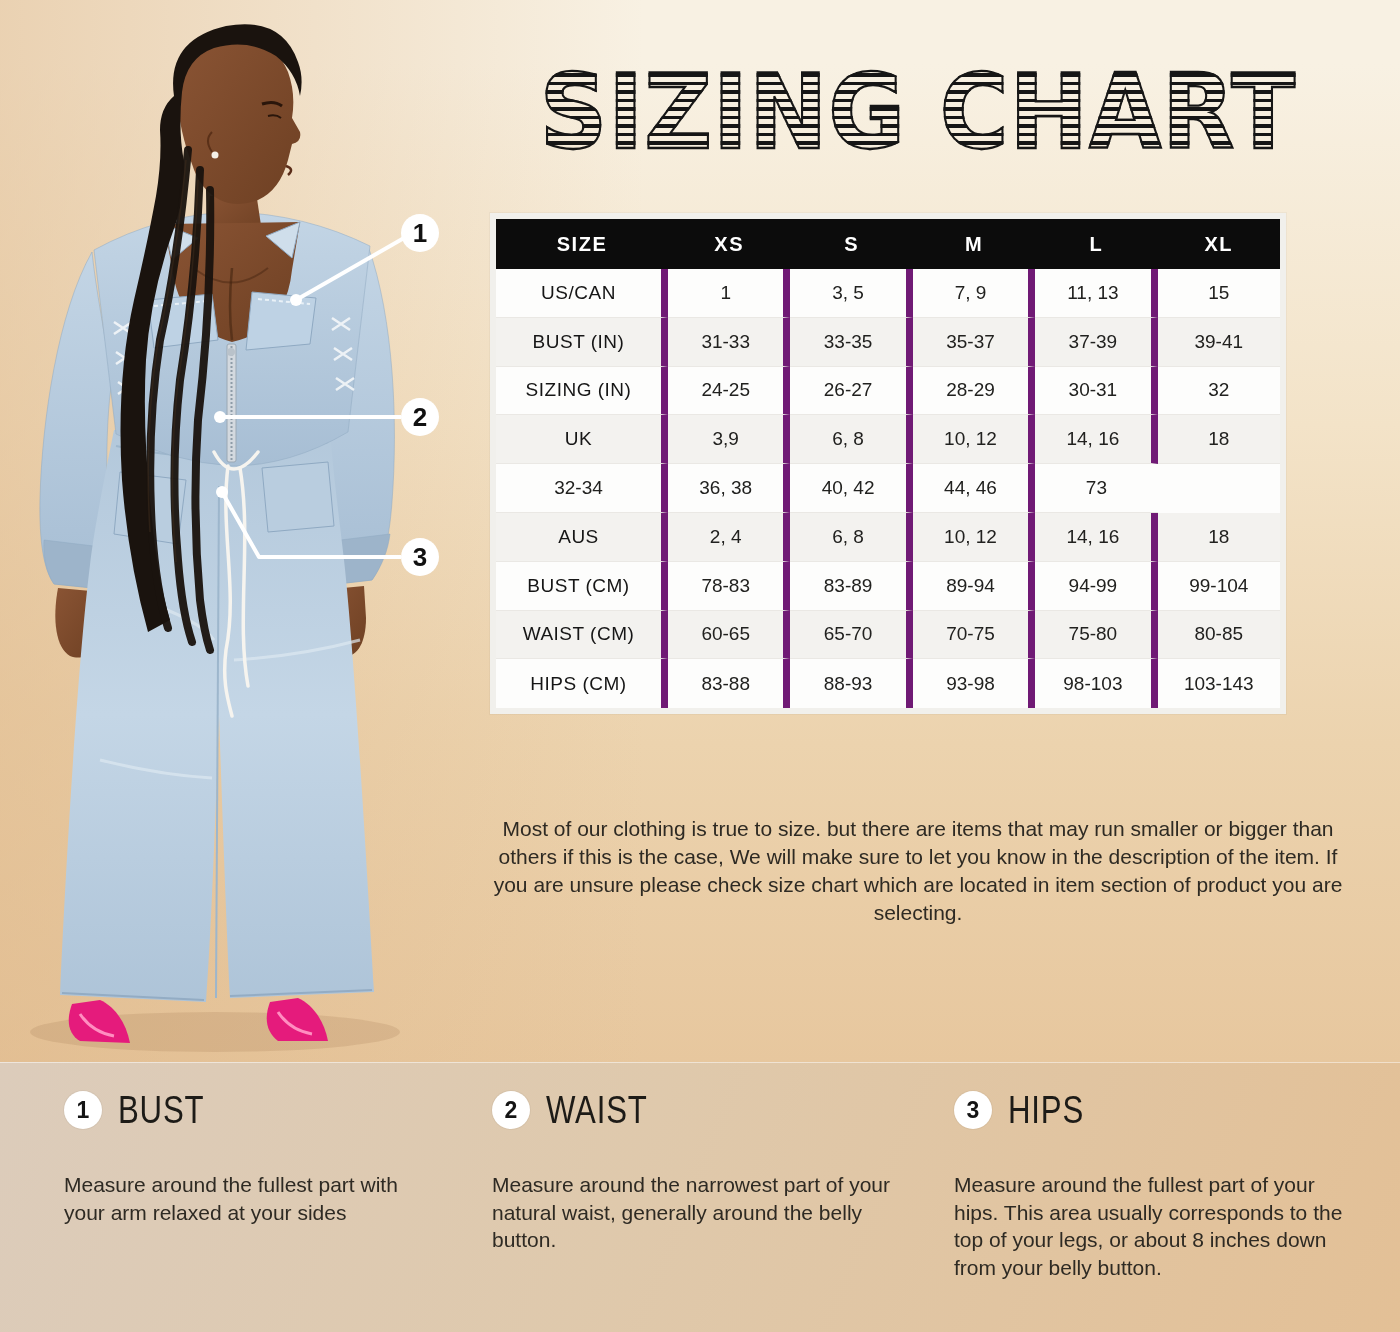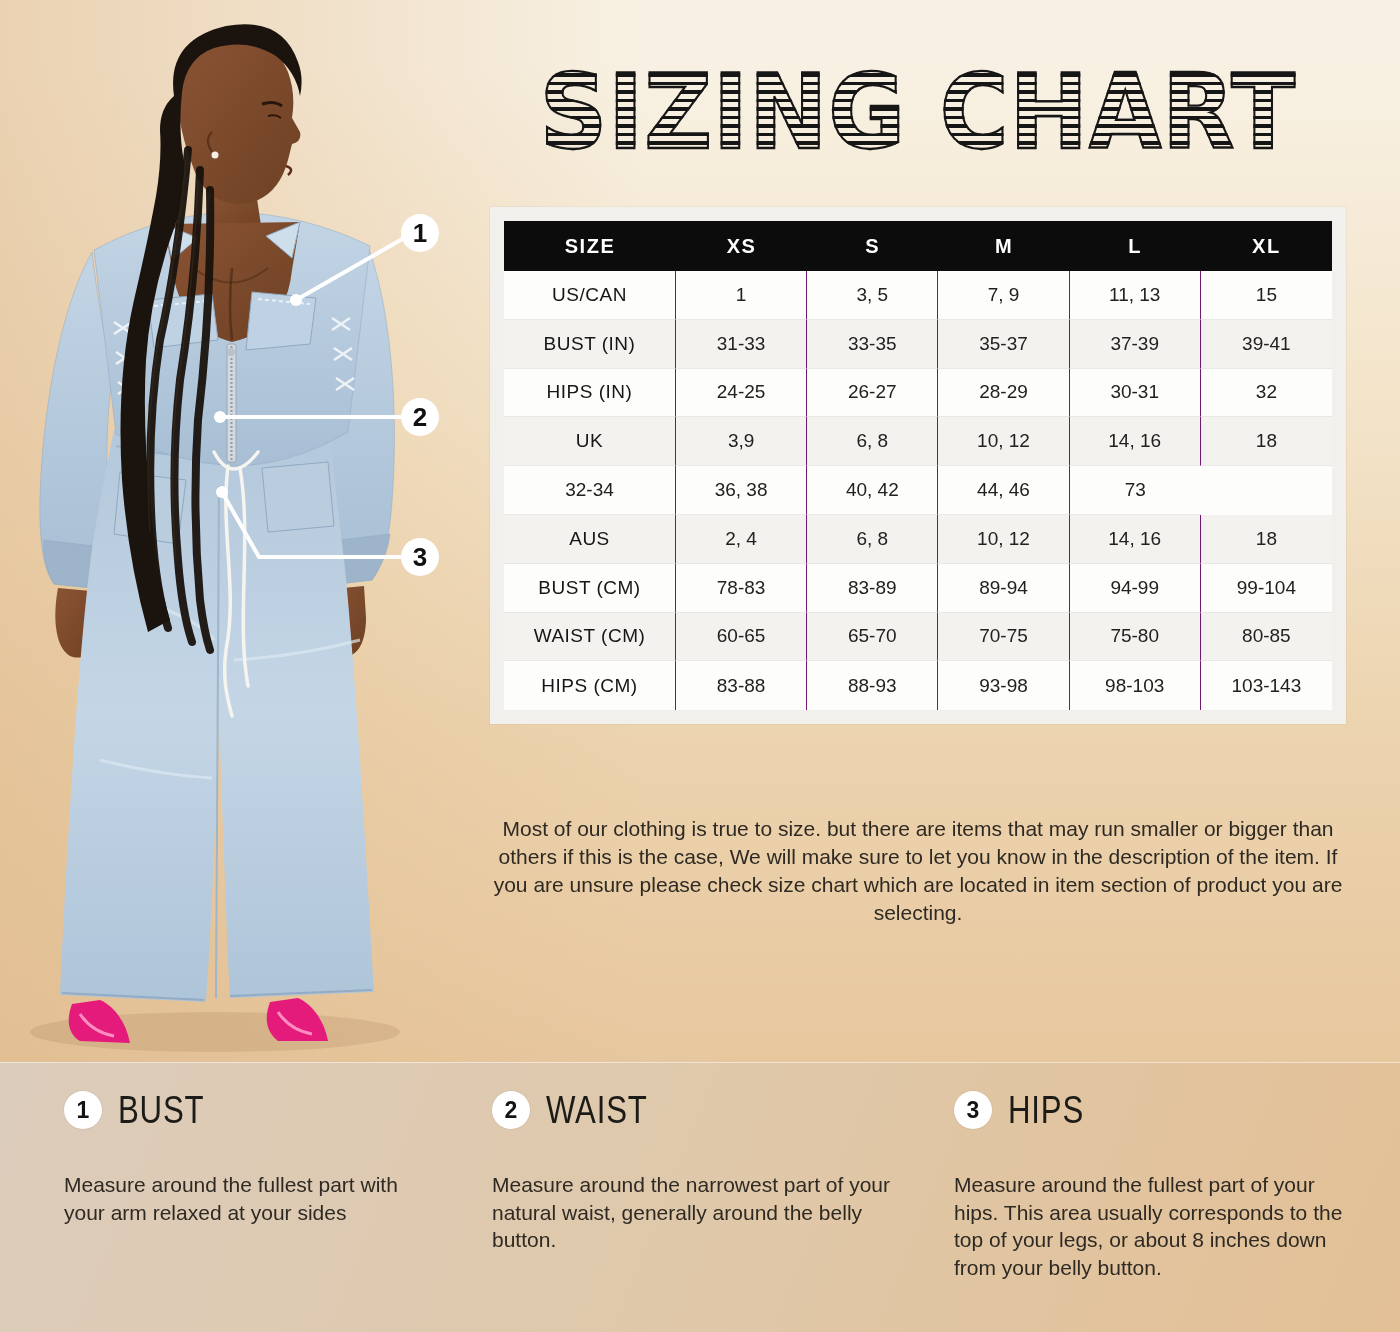--- a/index.html
+++ b/index.html
@@ -39,42 +39,42 @@
     background: repeating-linear-gradient(to bottom, #161616 0px, #161616 3px, rgba(0,0,0,0) 3px, rgba(0,0,0,0) 7.5px);
     -webkit-background-clip:text;
     background-clip:text;
     color:transparent;
     -webkit-text-stroke:2px #161616;
     white-space:nowrap;
   }
 
   
   .size-table {
-    position:absolute; top:207px; left:2px; width:856px;
+    position:absolute; top:213px; left:2px; width:796px;
     background:#f1f0ec;
-    padding:14px;
+    padding:6px;
     box-shadow:0 0 0 1px rgba(0,0,0,.03);
   }
   .tbl-header {
     display:grid; grid-template-columns:172px repeat(5,1fr);
     background:#0c0c0c; color:#fff; height:50px;
   }
   .tbl-header .cell {
     display:flex; align-items:center; justify-content:center;
     font-size:20px; font-weight:bold; letter-spacing:1.5px;
   }
   .tbl-row {
     display:grid; grid-template-columns:172px repeat(5,1fr);
     height:48.8px; background:#fdfdfc;
   }
   .tbl-row:nth-child(odd) { background:#f3f2ef; }
   .tbl-row .cell {
     display:flex; align-items:center; justify-content:center;
     font-size:19px; color:#21211f;
-    border-right:1px solid #701a75;
+    border-right:7px solid #701a75;
     border-bottom:1px solid #eae8e4;
   }
   .tbl-row .cell:last-child { border-right:none; }
   .tbl-row:last-child .cell { border-bottom:none; }
   .tbl-row .cell.row-label { letter-spacing:.5px; color:#161616; }
 
   
   .notes {
     position:absolute; top:815px; left:0; width:860px;
     text-align:center; font-size:21px; line-height:1.34; color:#2e2a23;
@@ -251,21 +251,21 @@
         </div>
         <div class="tbl-row">
           <div class="cell row-label">BUST (IN)</div>
           <div class="cell">31-33</div>
           <div class="cell">33-35</div>
           <div class="cell">35-37</div>
           <div class="cell">37-39</div>
           <div class="cell">39-41</div>
         </div>
         <div class="tbl-row">
-          <div class="cell row-label">HIPS (IN)</div>
+          <div class="cell row-label">SIZING (IN)</div>
           <div class="cell">24-25</div>
           <div class="cell">26-27</div>
           <div class="cell">28-29</div>
           <div class="cell">30-31</div>
           <div class="cell">32</div>
         </div>
         <div class="tbl-row">
           <div class="cell row-label">UK</div>
           <div class="cell">3,9</div>
           <div class="cell">6, 8</div>

